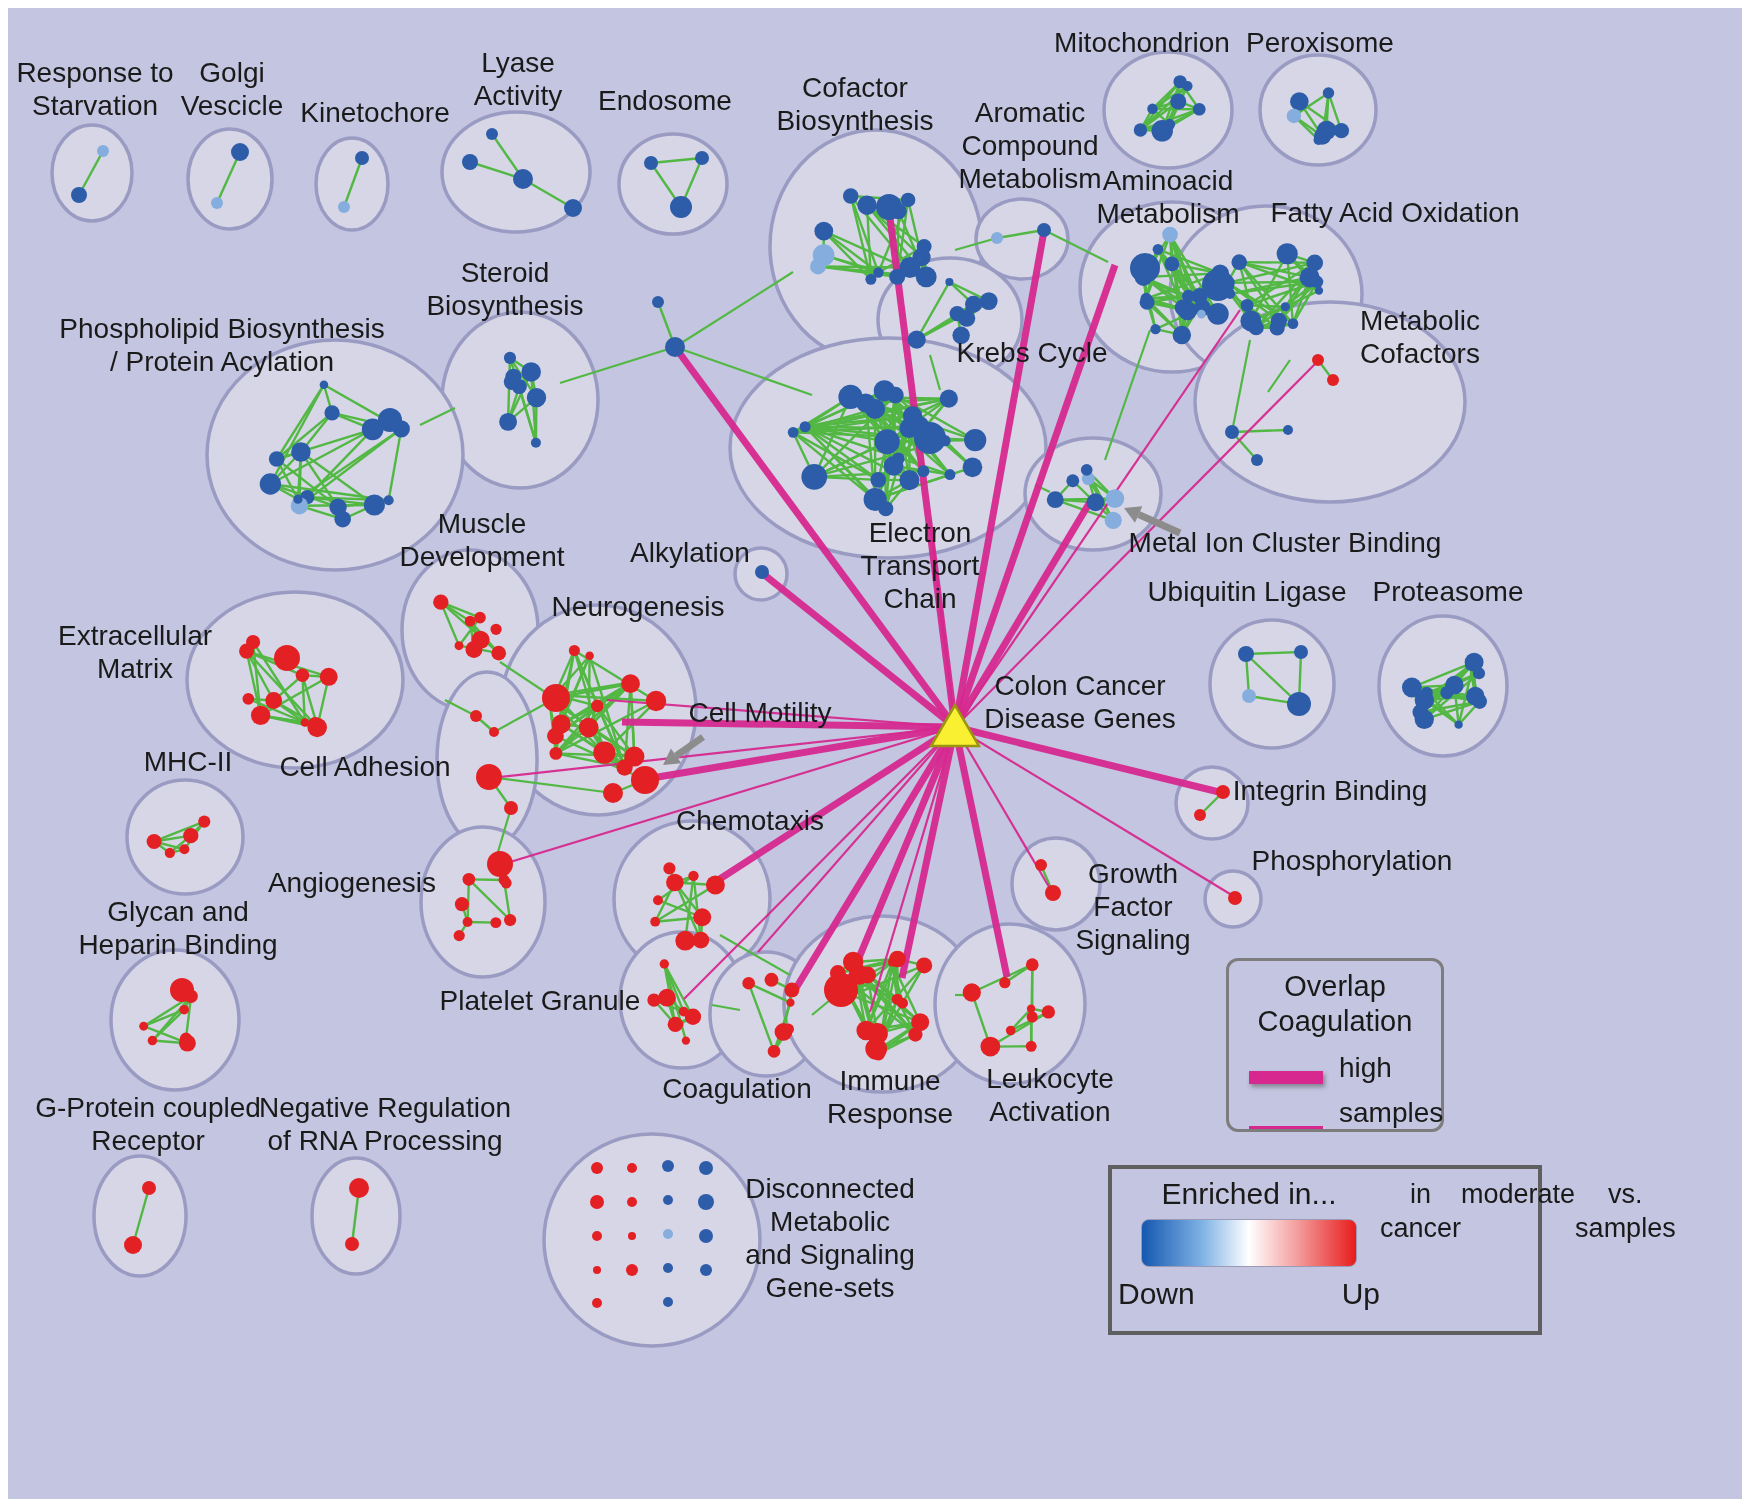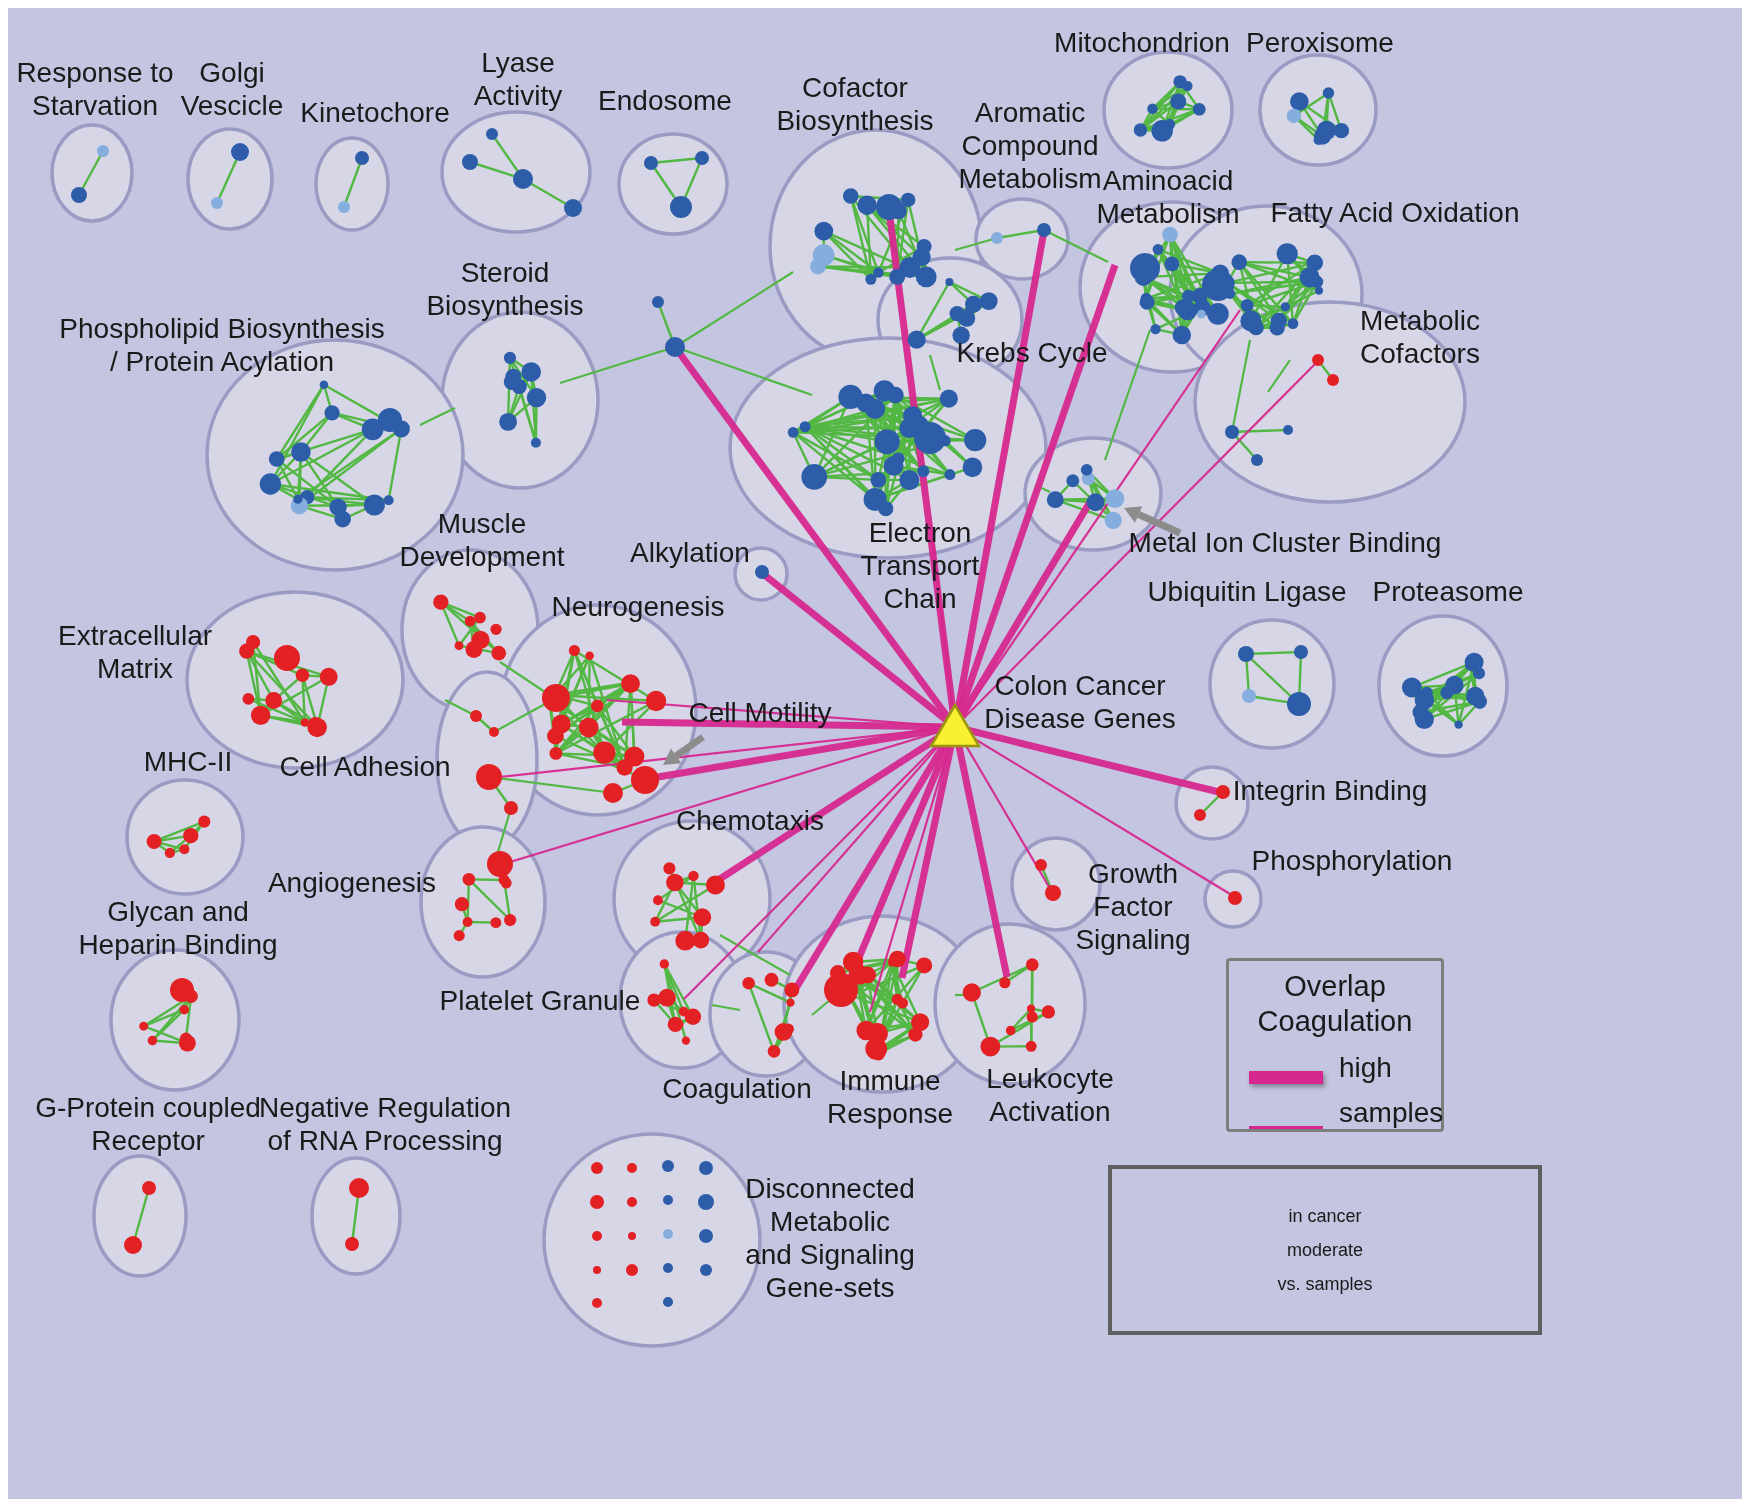--- a/index.html
+++ b/index.html
@@ -1,32 +1,32 @@
 <!DOCTYPE html>
 <html><head>
 <meta charset="utf-8">
 <style>
   html,body{margin:0;padding:0;background:#ffffff;}
   #stage{position:relative;width:1750px;height:1507px;background:#ffffff;font-family:"Liberation Sans",sans-serif;overflow:hidden;}
   #map{position:absolute;left:0;top:0;}
   svg text{font-family:"Liberation Sans",sans-serif;}
   .legend{position:absolute;box-sizing:border-box;color:#1a1a1a;}
-  .legend-overlap{left:1226px;top:958px;width:218px;height:174px;border:3px solid #7d7d7d;border-radius:4px;padding-top:8px;text-align:center;}
+  .legend-overlap{left:1226px;top:958px;width:218px;height:174px;border:3px solid #7d7d7d;border-radius:12px;padding-top:8px;text-align:center;}
   .lo-title{font-size:29px;line-height:35px;}
   .lo-row{display:flex;align-items:flex-end;margin:13px 0 0 20px;}
   .lo-line{display:inline-block;width:74px;flex:none;}
   .lo-line.high{height:13px;background:#d6288e;box-shadow:2px 3px 4px rgba(70,70,70,.5);}
   .lo-line.mod{height:3px;background:#d6288e;}
   .lo-label{font-size:28px;margin-left:16px;}
   .legend-enrich{left:1108px;top:1165px;width:434px;height:170px;border:4px solid #5f5f5f;display:flex;padding:8px 6px;background:transparent;}
   .le-left{width:300px;display:flex;flex-direction:column;align-items:center;}
   .le-title{font-size:30px;}
   .le-bar{width:214px;height:46px;margin-top:8px;border-radius:8px;border:1px solid #9a9ab6;background:linear-gradient(90deg,#1558b0 0%,#7fb2e5 28%,#ffffff 50%,#f4a0a0 72%,#e81c1c 100%);}
   .le-ends{width:262px;display:flex;justify-content:space-between;font-size:30px;margin-top:10px;}
-  .le-note{flex:1;display:flex;flex-direction:column;justify-content:center;font-size:18px;line-height:34px;text-align:center;}
+  .le-note{flex:1;display:flex;flex-direction:row;justify-content:center;font-size:27px;line-height:34px;text-align:center;}
 </style>
 </head>
 <body>
 
 <div id="stage">
   <svg id="map" width="1750" height="1507" viewBox="0 0 1750 1507">
       <rect x="0" y="0" width="1750" height="1507" fill="#ffffff"></rect>
       <rect x="8" y="8" width="1734" height="1491" fill="#c4c5e0"></rect>
       <g>
         <ellipse cx="92" cy="173" rx="40" ry="48" fill="#d6d6e7" stroke="#9a9bc2" stroke-width="3.5"></ellipse>
@@ -1137,19 +1137,27 @@
       <span class="lo-line high"></span>
       <span class="lo-label">high</span>
     </div>
     <div class="lo-row">
       <span class="lo-line mod"></span>
       <span class="lo-label">samples</span>
     </div>
   </div>
 
   <div class="legend legend-enrich">
+    <div class="le-left">
+      <div class="le-title">Enriched in...</div>
+      <div class="le-bar"></div>
+      <div class="le-ends">
+        <span>Down</span>
+        <span>Up</span>
+      </div>
+    </div>
     <div class="le-note">
       <div>in cancer</div>
       <div>moderate</div>
       <div>vs. samples</div>
     </div>
   </div>
 </div>
 
 </body></html>

